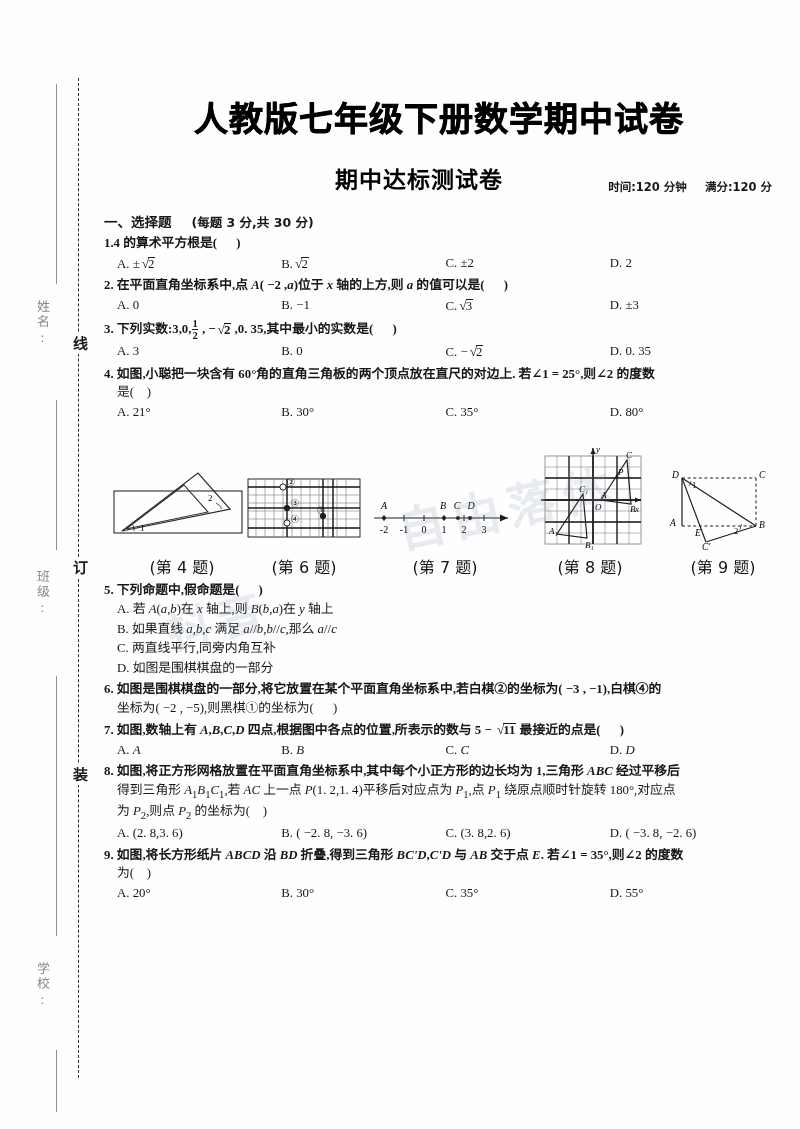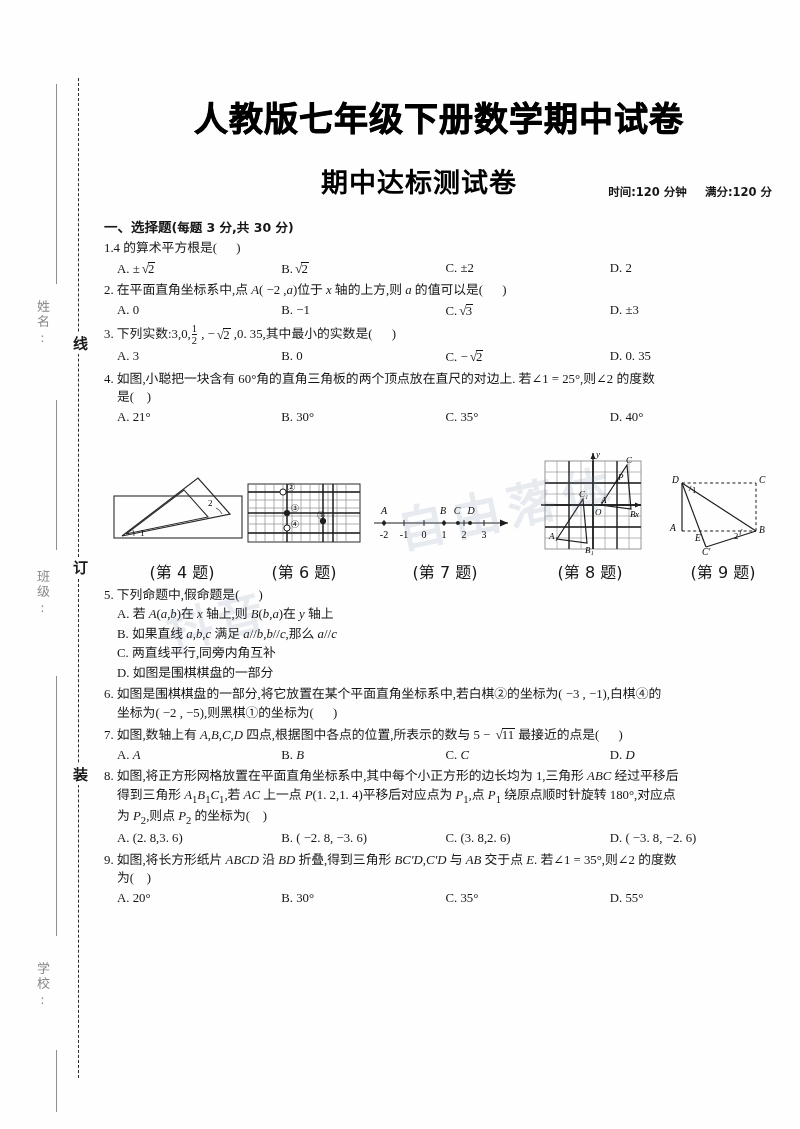--- a/index.html
+++ b/index.html
@@ -97,21 +97,21 @@
   }
 
   .subhead-row {
     margin-top: 22px;
     display: flex;
     align-items: baseline;
     justify-content: center;
     position: relative;
   }
   .subtitle {
-    font-size: 27px;
+    font-size: 23px;
     font-weight: 800;
     letter-spacing: 1px;
     font-family: "DejaVu Sans", "Liberation Sans", sans-serif;
     color: #000;
     margin-left: -40px;
   }
   .exam-meta {
     position: absolute;
     right: 2px; bottom: 1px;
     font-size: 11.5px;
@@ -123,28 +123,29 @@
 
   .section-title {
     margin-top: 16px;
     font-size: 13.5px;
     font-weight: 800;
     font-family: "DejaVu Sans", "Liberation Sans", sans-serif;
   }
   .section-title .pts {
     font-weight: 700;
     font-size: 12.5px;
+    margin-left: 20px;
   }
 
   .q {
     margin-top: 3px;
     font-size: 12.8px;
     line-height: 1.45;
   }
-  .q-stem { text-indent: 0; }
+  .q-stem { text-indent: 0; font-weight: bold; }
   .q-cont { margin-left: 13px; }
 
   .opts {
     display: flex;
     margin-top: 1px;
     margin-left: 13px;
     font-size: 12.8px;
   }
   .opts > div { width: 25%; }
   .opts.stack { display: block; }
@@ -276,21 +277,21 @@
       </div>
     </div>
 
     <div class="q">
       <div class="q-stem">4. 如图,小聪把一块含有 60°角的直角三角板的两个顶点放在直尺的对边上. 若∠1 = 25°,则∠2 的度数</div>
       <div class="q-cont">是(&nbsp;&nbsp;&nbsp;&nbsp;)</div>
       <div class="opts">
         <div>A. 21°</div>
         <div>B. 30°</div>
         <div>C. 35°</div>
-        <div>D. 40°</div>
+        <div>D. 80°</div>
       </div>
     </div>
 
     <div class="figures">
 
       <div class="fig" style="left:8px; bottom:24px;">
         <svg width="140" height="85" viewBox="0 0 140 85">
           <rect x="2" y="26" width="128" height="42" fill="none" stroke="#2b2b2b" stroke-width="1.1"></rect>
           <path d="M 10 66 L 86 8 L 118 44 Z" fill="none" stroke="#2b2b2b" stroke-width="1.2"></path>
           <path d="M 14 64 L 72 20 L 96 47 Z" fill="none" stroke="#2b2b2b" stroke-width="1.1"></path>

